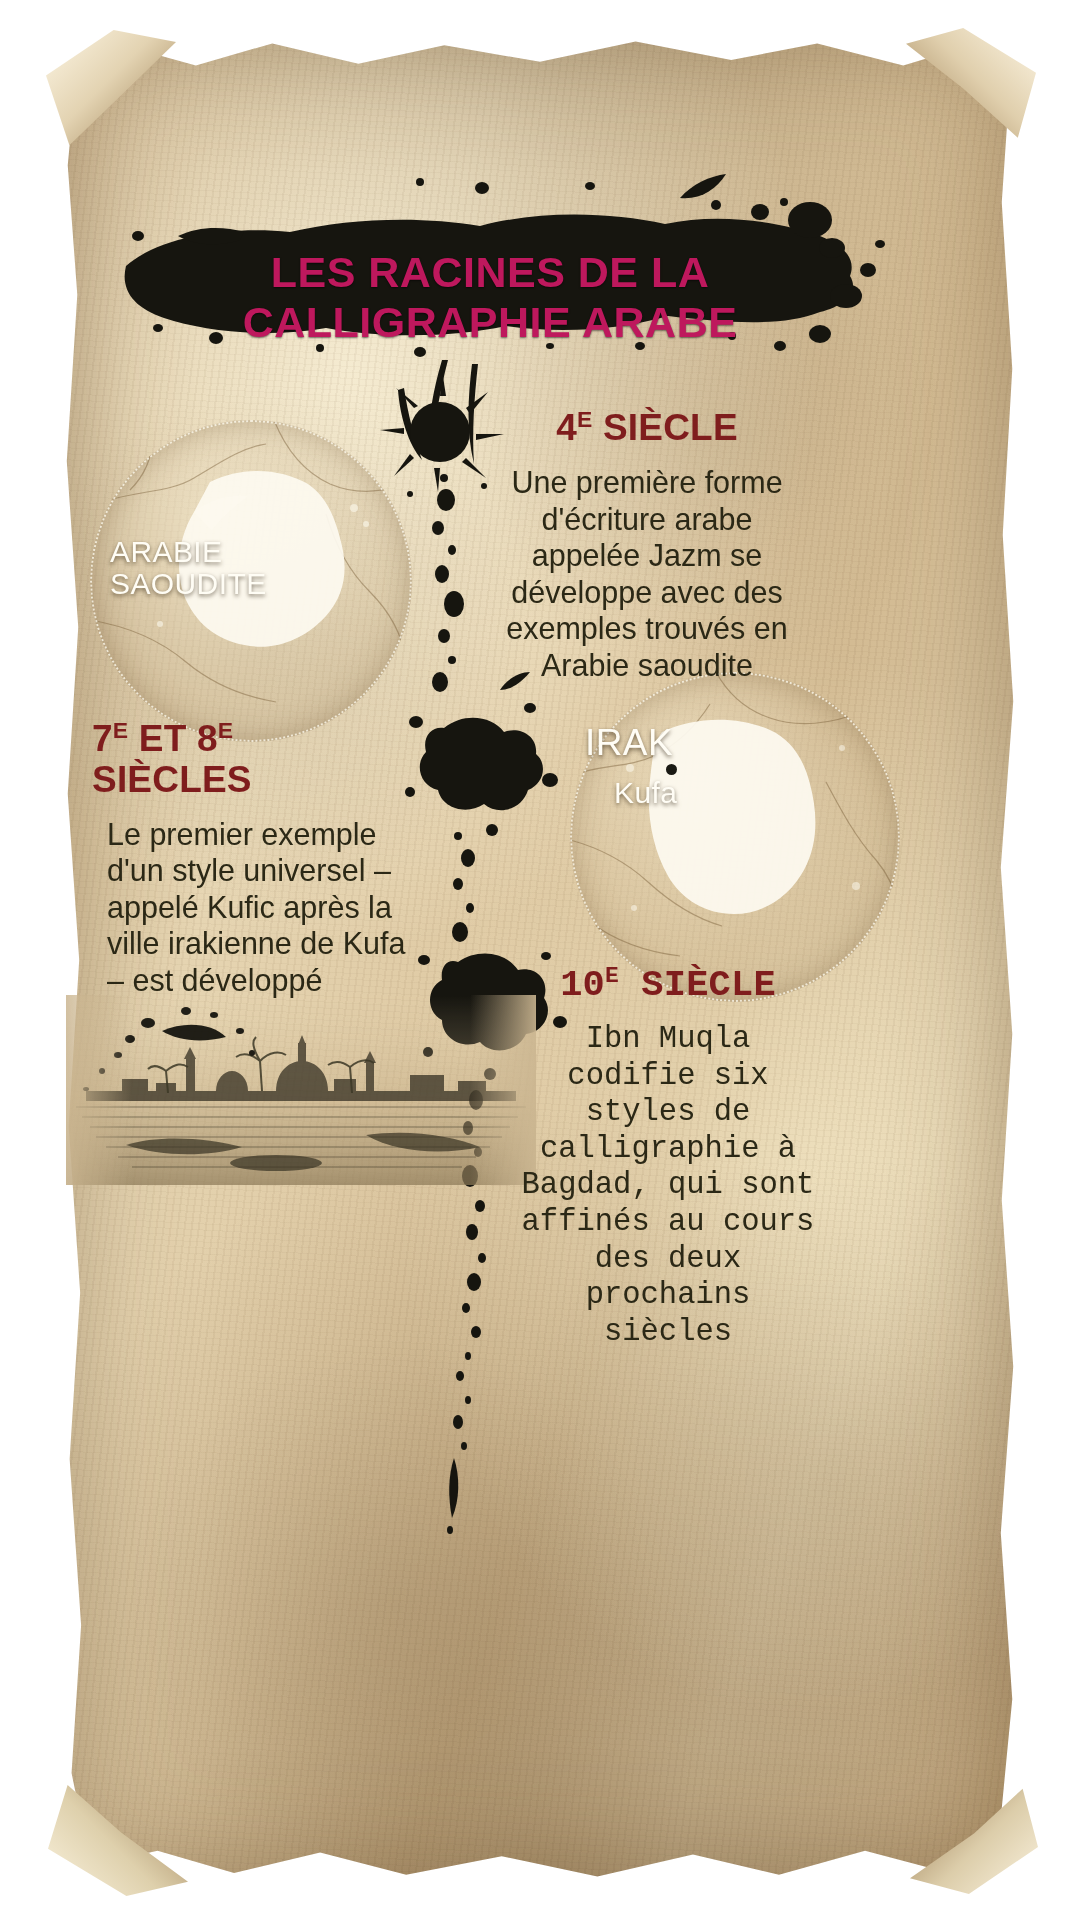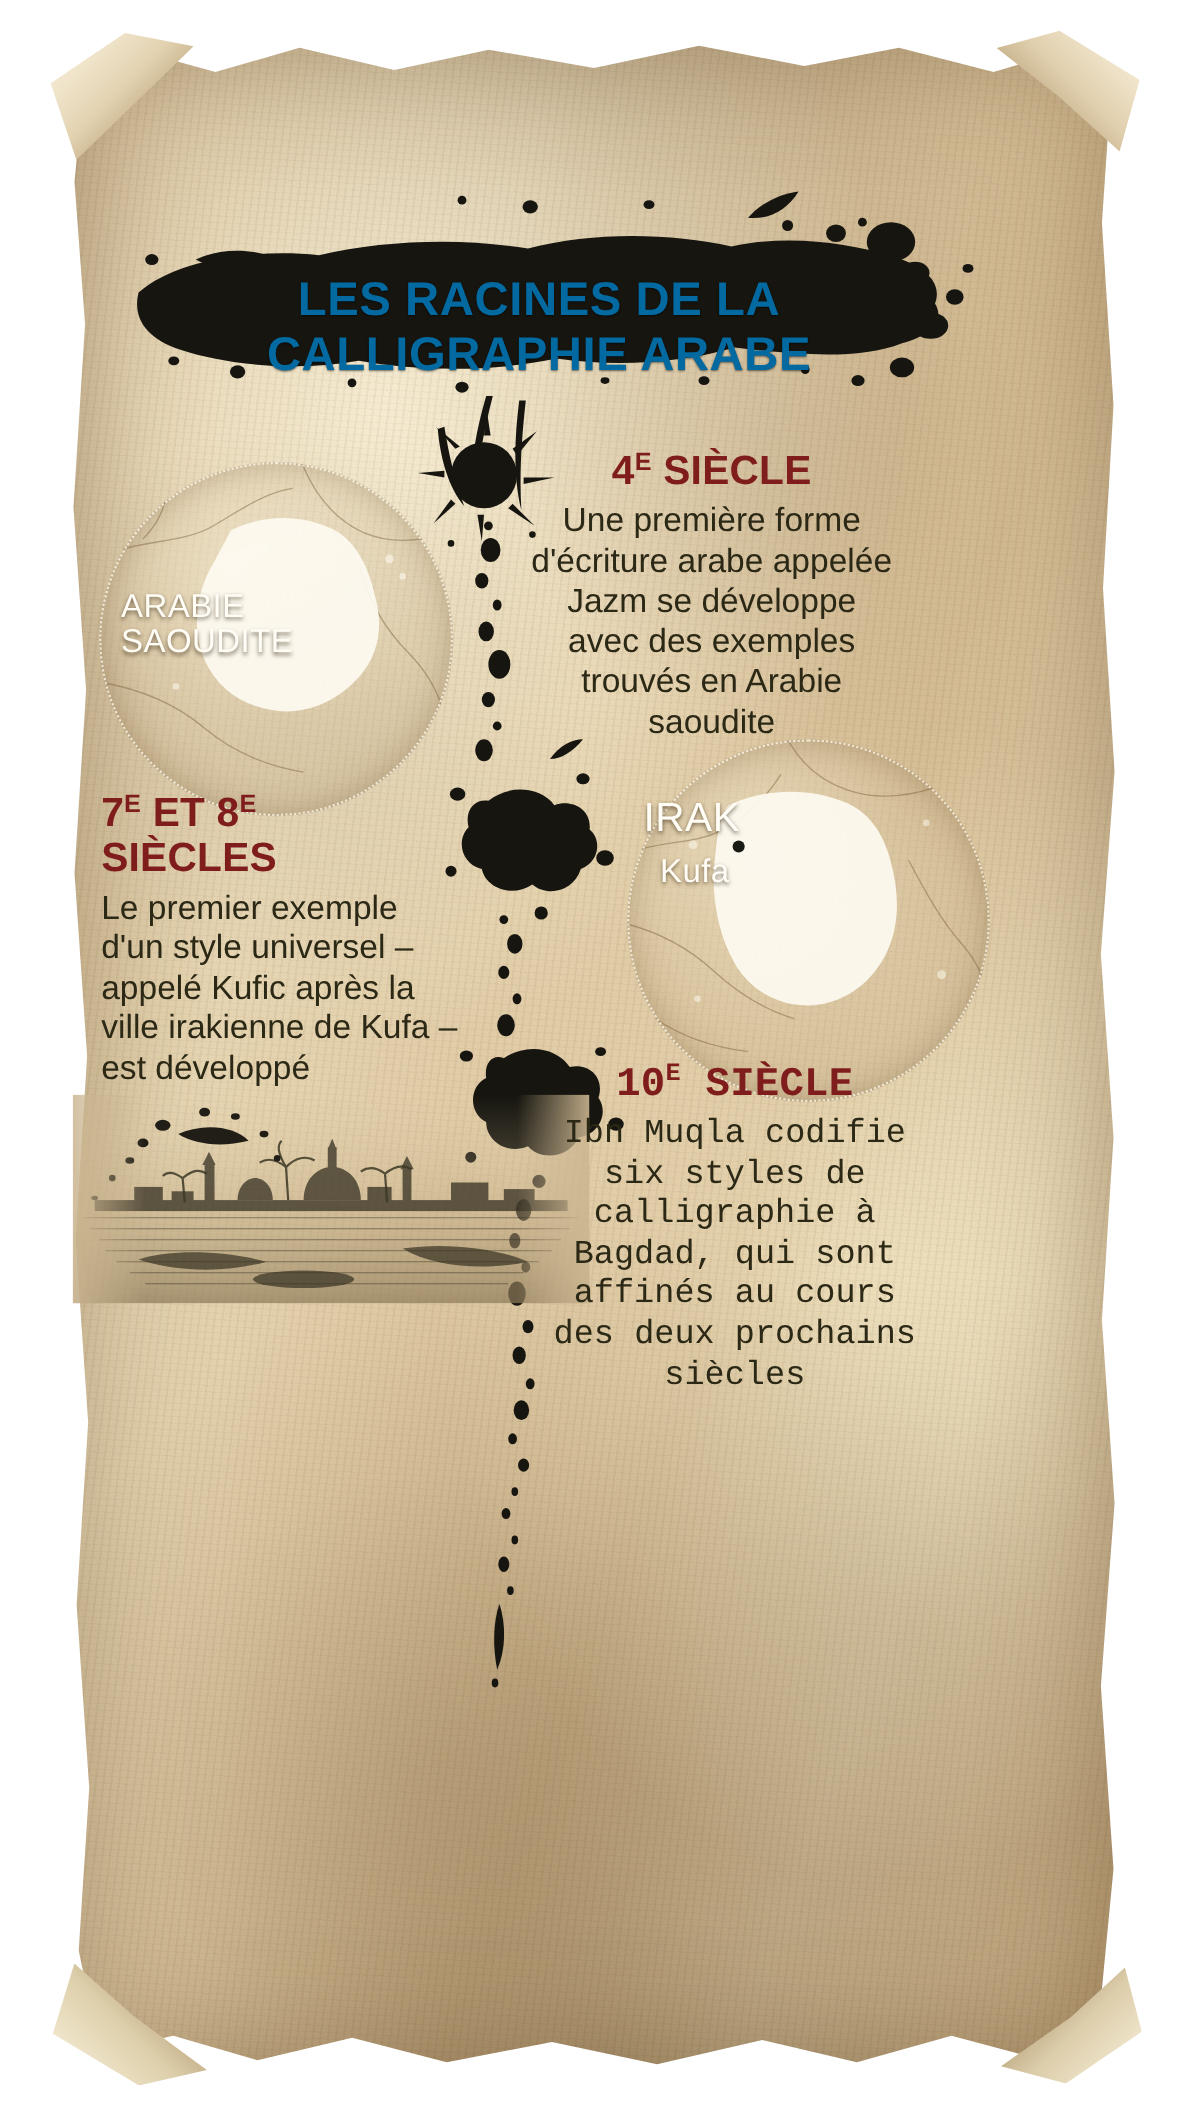--- a/index.html
+++ b/index.html
@@ -98,21 +98,21 @@
     left: 120px;
     top: 196px;
     width: 740px;
     height: 180px;
   }
   .banner svg { position: absolute; inset: 0; width: 100%; height: 100%; overflow: visible; }
   .banner-text {
     position: absolute;
     left: 0; right: 0; top: 52px;
     text-align: center;
-    color: #0369a1;
+    color: #be185d;
     font-weight: bold;
     font-size: 43px;
     letter-spacing: 0.5px;
     line-height: 1.16;
     z-index: 3;
     text-shadow: 0 1px 2px rgba(0,0,0,0.55);
   }
 
   
   .ink-trail {
@@ -147,42 +147,42 @@
   .map-label {
     position: absolute;
     color: #fffdf5;
     font-size: 30px;
     line-height: 1.08;
     text-shadow: 0 2px 4px rgba(40,26,8,0.6);
     letter-spacing: 0.4px;
   }
   .map-label.ksa { left: 110px; top: 536px; width: 250px; }
   .map-label.irak-country { left: 585px; top: 723px; width: 190px; font-size: 37px; }
-  .map-label.irak-city { left: 600px; top: 777px; width: 190px; font-size: 30px; }
+  .map-label.irak-city { left: 614px; top: 777px; width: 190px; font-size: 30px; }
   .city-dot {
     position: absolute;
     left: 666px; top: 764px;
     width: 11px; height: 11px;
     border-radius: 50%;
     background: #1a1a14;
   }
 
   
   .block { position: absolute; color: #2c2a18; }
   .block h2 {
     margin: 12px 0 6px 0;
     font-size: 37px;
     font-weight: bold;
     letter-spacing: 0.2px;
     line-height: 1.1;
     color: #7f1d1d;
   }
   .block h2 sup { font-size: 0.62em; vertical-align: super; }
   .block p {
-    margin: 0;
+    margin: 15px;
     font-size: 30.5px;
     line-height: 1.2;
     color: #2b2816;
   }
 
   .blk-4e   { left: 482px; top: 395px; width: 330px; text-align: center; }
   .blk-78   { left: 92px;  top: 706px; width: 330px; text-align: left; }
   .blk-10e  { left: 498px; top: 952px; width: 340px; text-align: center; font-family: Liberation Mono, monospace; }
 
   

